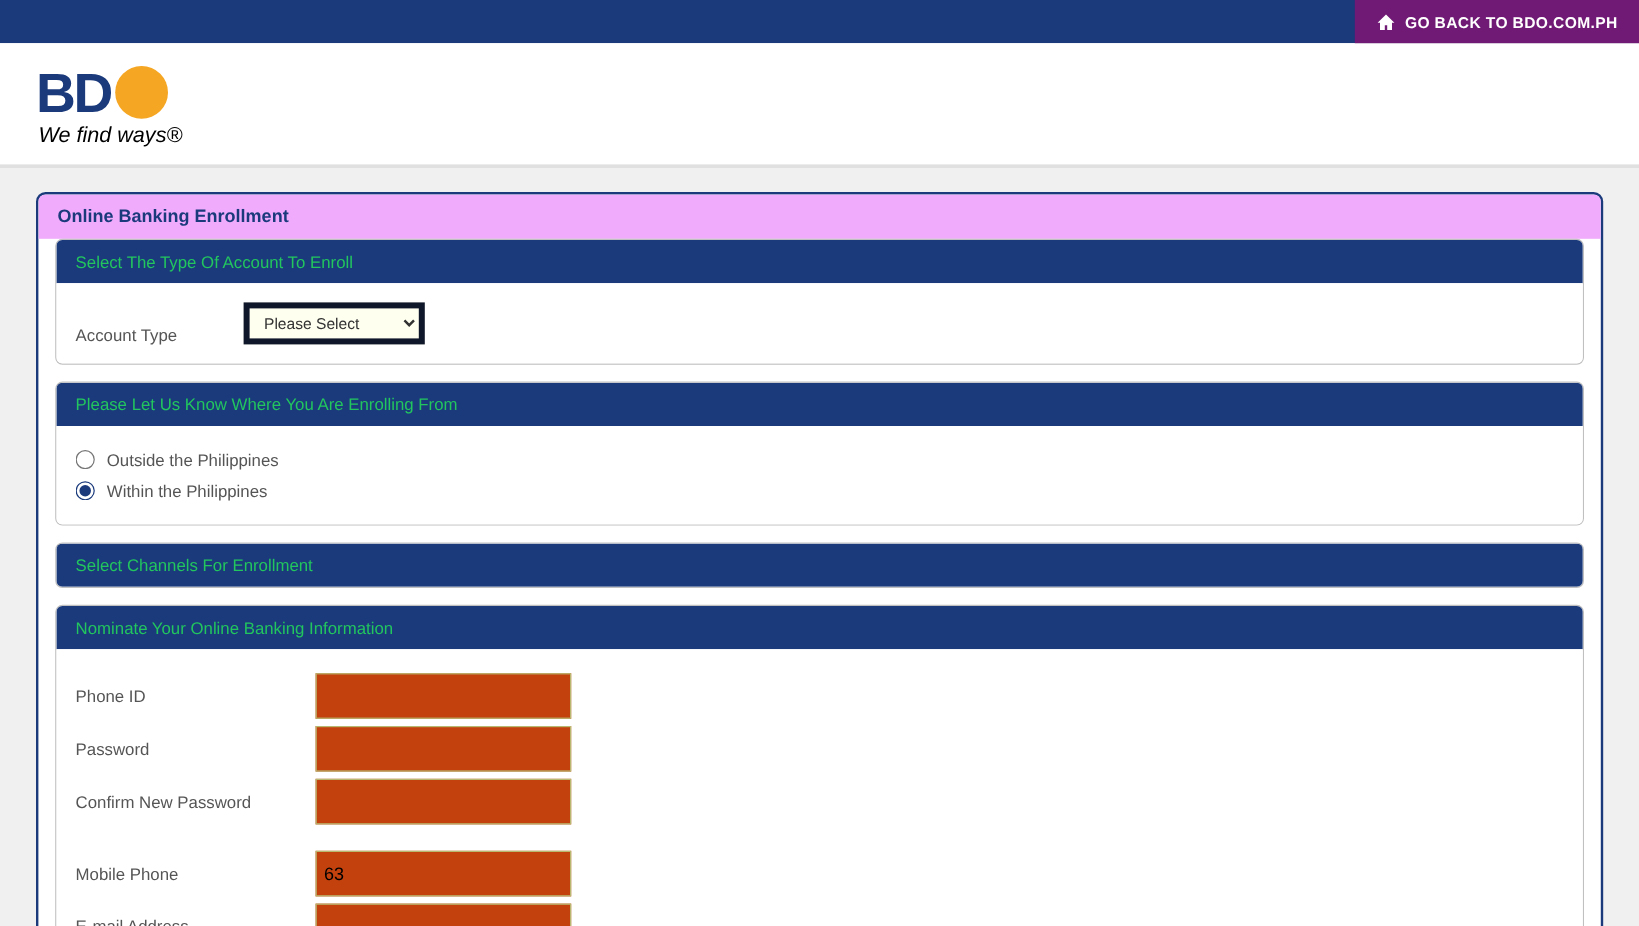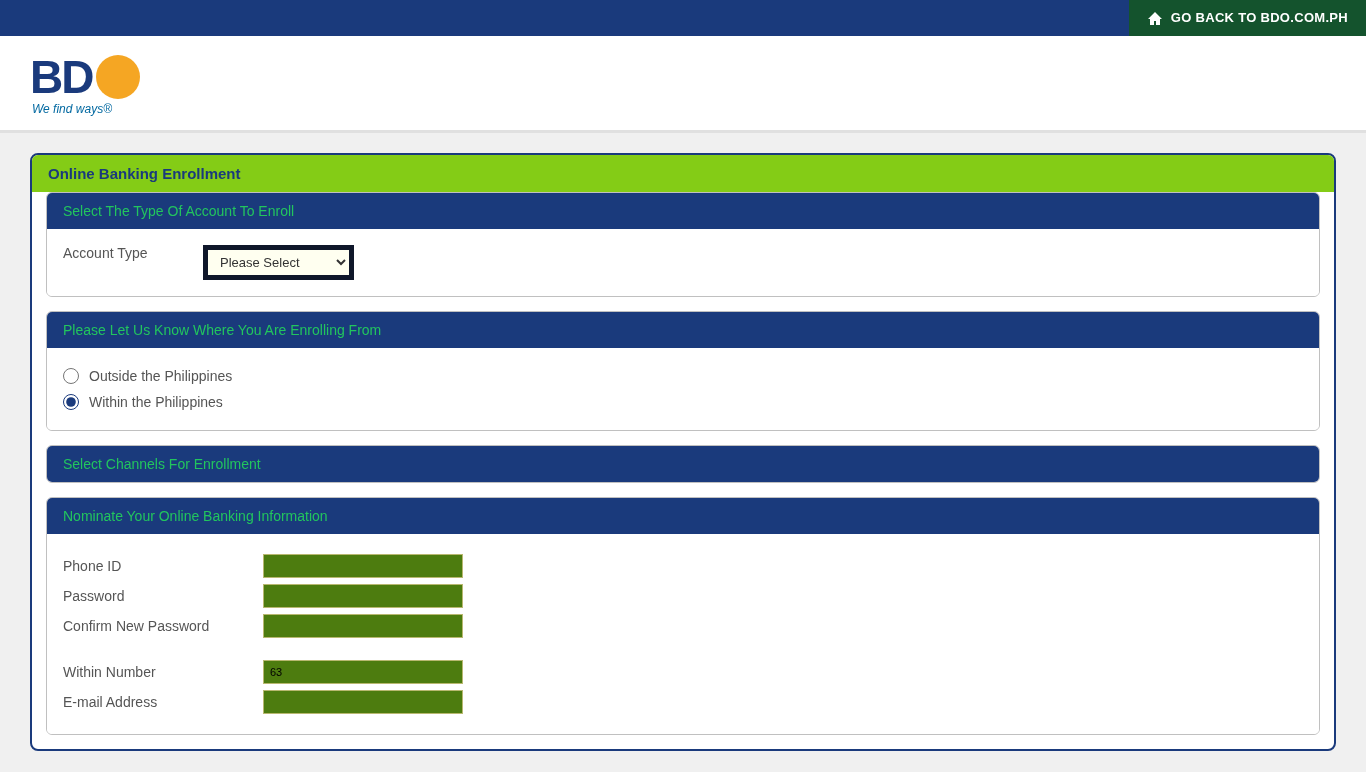--- a/index.html
+++ b/index.html
@@ -11,28 +11,28 @@
     }
 
     
     .top-bar {
       background: #1a3a7c;
       display: flex;
       justify-content: flex-end;
       padding: 0;
     }
     .go-back-btn {
-      background: #14532d;
+      background: #701a75;
       color: #fff;
       border: none;
       padding: 10px 18px;
       cursor: pointer;
       font-size: 13px;
       display: flex;
-      align-items: flex-start;
+      align-items: center;
       gap: 8px;
       font-weight: bold;
       letter-spacing: 0.3px;
     }
 
     
     .header {
       background: #fff;
       padding: 18px 30px 14px 30px;
       border-bottom: 3px solid #e0e0e0;
@@ -56,22 +56,22 @@
     }
     .logo-bdo-o {
       display: inline-block;
       width: 44px;
       height: 44px;
       border-radius: 50%;
       background: #f5a623;
       margin-left: 4px;
     }
     .logo-tagline {
-      font-size: 12px;
-      color: #0369a1;
+      font-size: 18px;
+      color: #000000;
       font-style: italic;
       margin-top: 2px;
       margin-left: 2px;
     }
 
     
     .main-content {
       padding: 20px 30px;
       background: #f0f0f0;
     }
@@ -81,21 +81,21 @@
       background: #fff;
       border: 2px solid #1a3a7c;
       border-radius: 8px;
       overflow: hidden;
     }
     .enrollment-title {
       color: #1a3a7c;
       font-size: 15px;
       font-weight: bold;
       padding: 10px 16px;
-      background: #84cc16;
+      background: #f0abfc;
     }
 
     
     .section {
       margin: 0 14px 14px 14px;
       border: 1px solid #c0c0c0;
       border-radius: 6px;
       overflow: hidden;
     }
     .section-header {
@@ -106,21 +106,21 @@
       padding: 10px 16px;
     }
     .section-body {
       background: #fff;
       padding: 16px;
     }
 
     
     .account-type-row {
       display: flex;
-      align-items: flex-start;
+      align-items: flex-end;
       gap: 20px;
     }
     .account-type-label {
       color: #555;
       min-width: 120px;
     }
     .account-type-select {
       border: 5px solid #0f172a;
       background: #fffff0;
       padding: 4px 8px;
@@ -182,26 +182,26 @@
     .form-row {
       display: flex;
       align-items: center;
       gap: 20px;
     }
     .form-label {
       color: #555;
       min-width: 180px;
     }
     .form-input {
-      background: #4d7c0f;
+      background: #c2410c;
       border: 1px solid #b8b870;
       padding: 4px 6px;
-      font-size: 11px;
+      font-size: 15px;
       min-width: 200px;
-      height: 24px;
+      height: 38px;
     }
 
     .form-divider {
       height: 10px;
     }
   </style>
 </head>
 <body>
 
 <div class="top-bar">
@@ -278,21 +278,21 @@
           </div>
 
           <div class="form-row">
             <span class="form-label">Confirm New Password</span>
             <input class="form-input" type="password" style="">
           </div>
 
           <div class="form-divider"></div>
 
           <div class="form-row">
-            <span class="form-label">Within Number</span>
+            <span class="form-label">Mobile Phone</span>
             <input class="form-input" type="text" value="63" style="">
           </div>
 
           <div class="form-row">
             <span class="form-label">E-mail Address</span>
             <input class="form-input" type="text" style="">
           </div>
 
         </div>
       </div>

